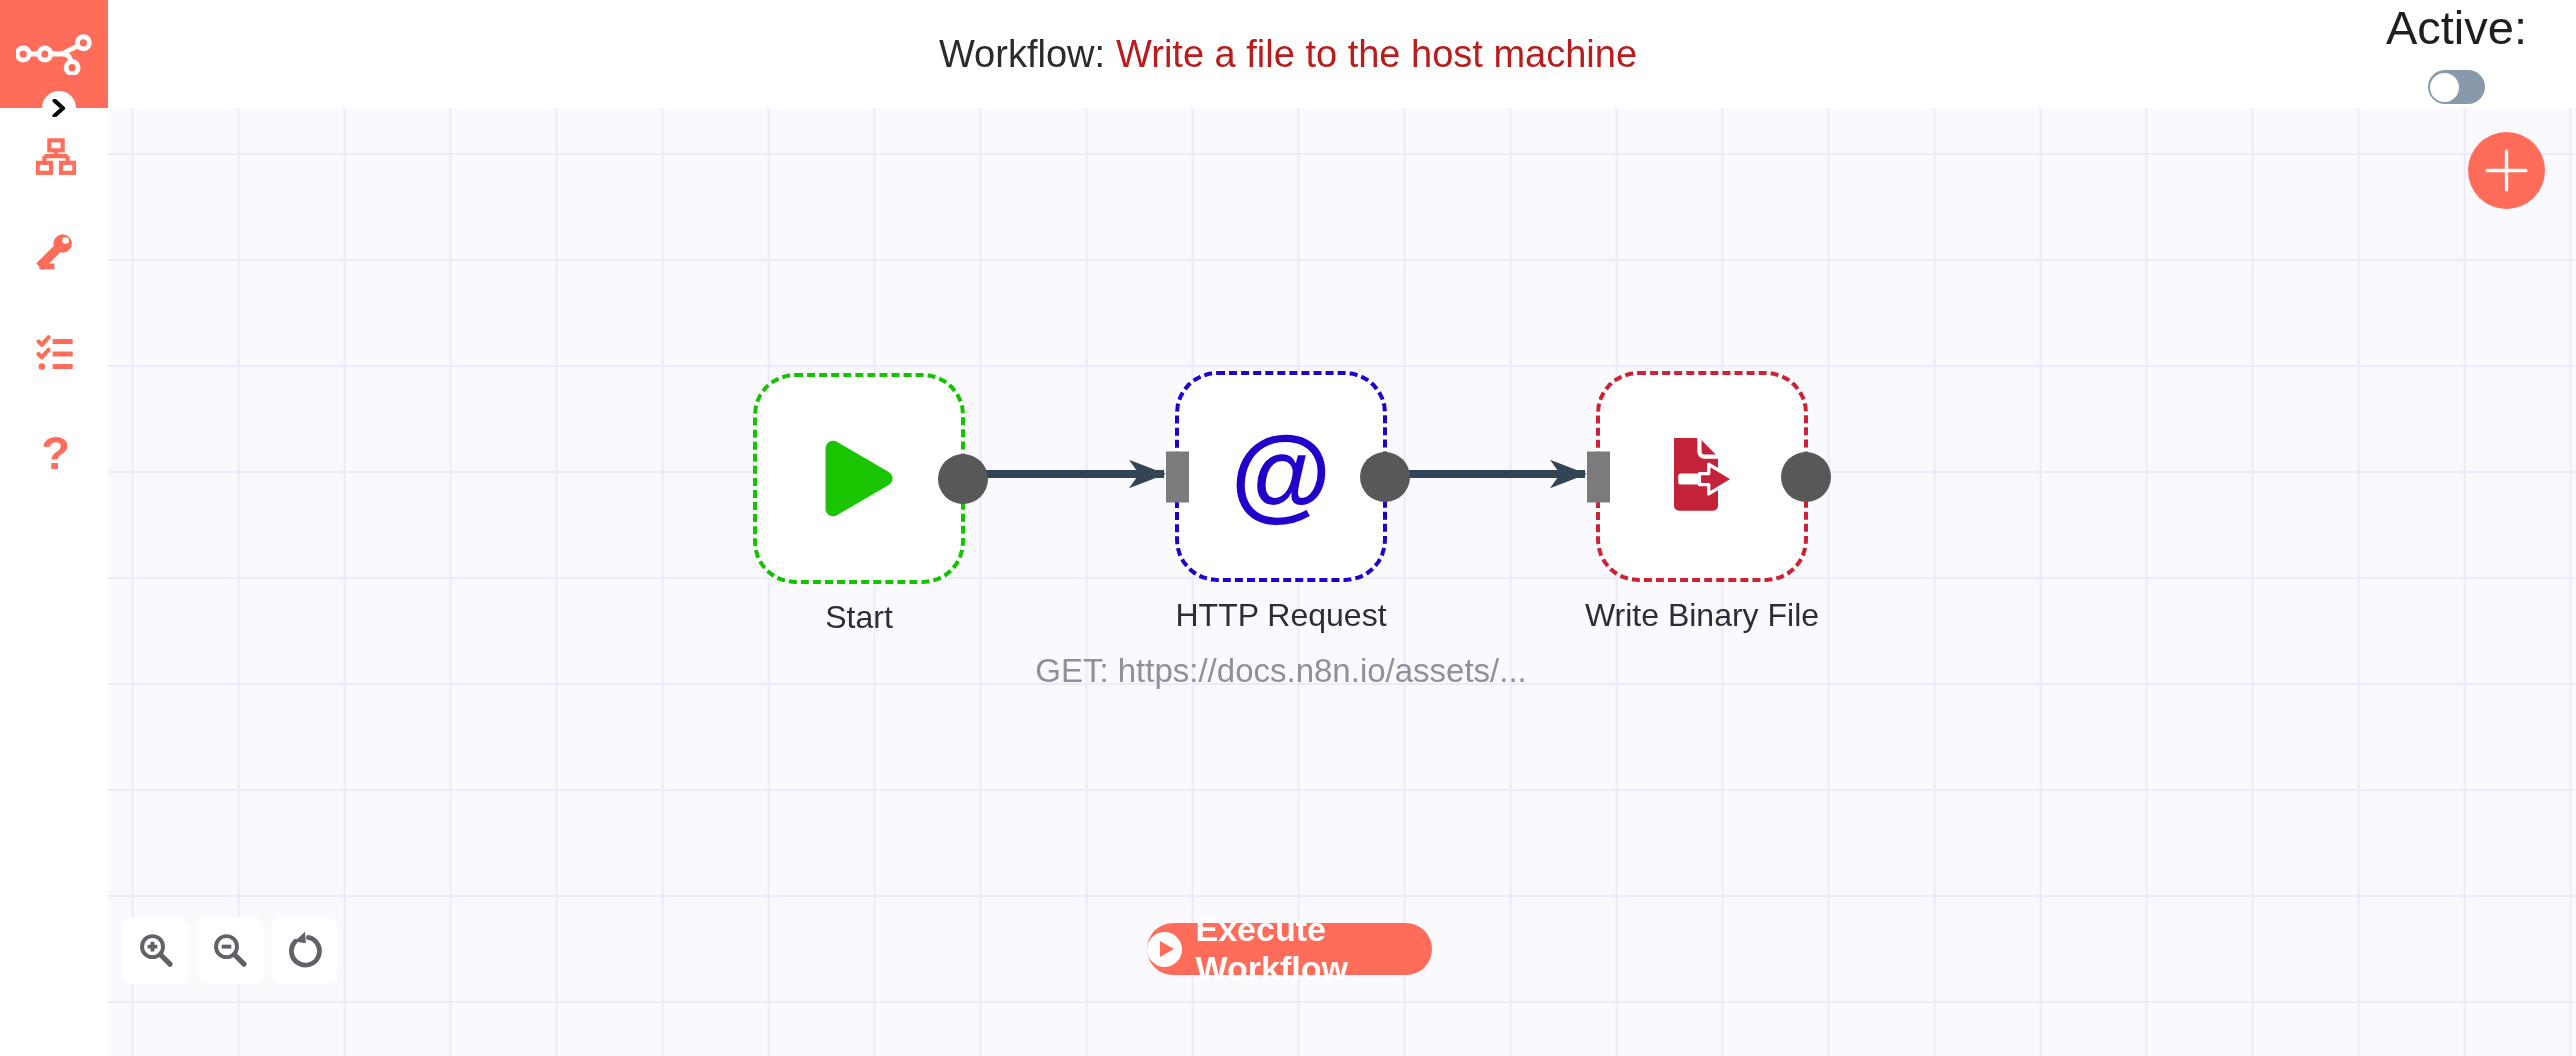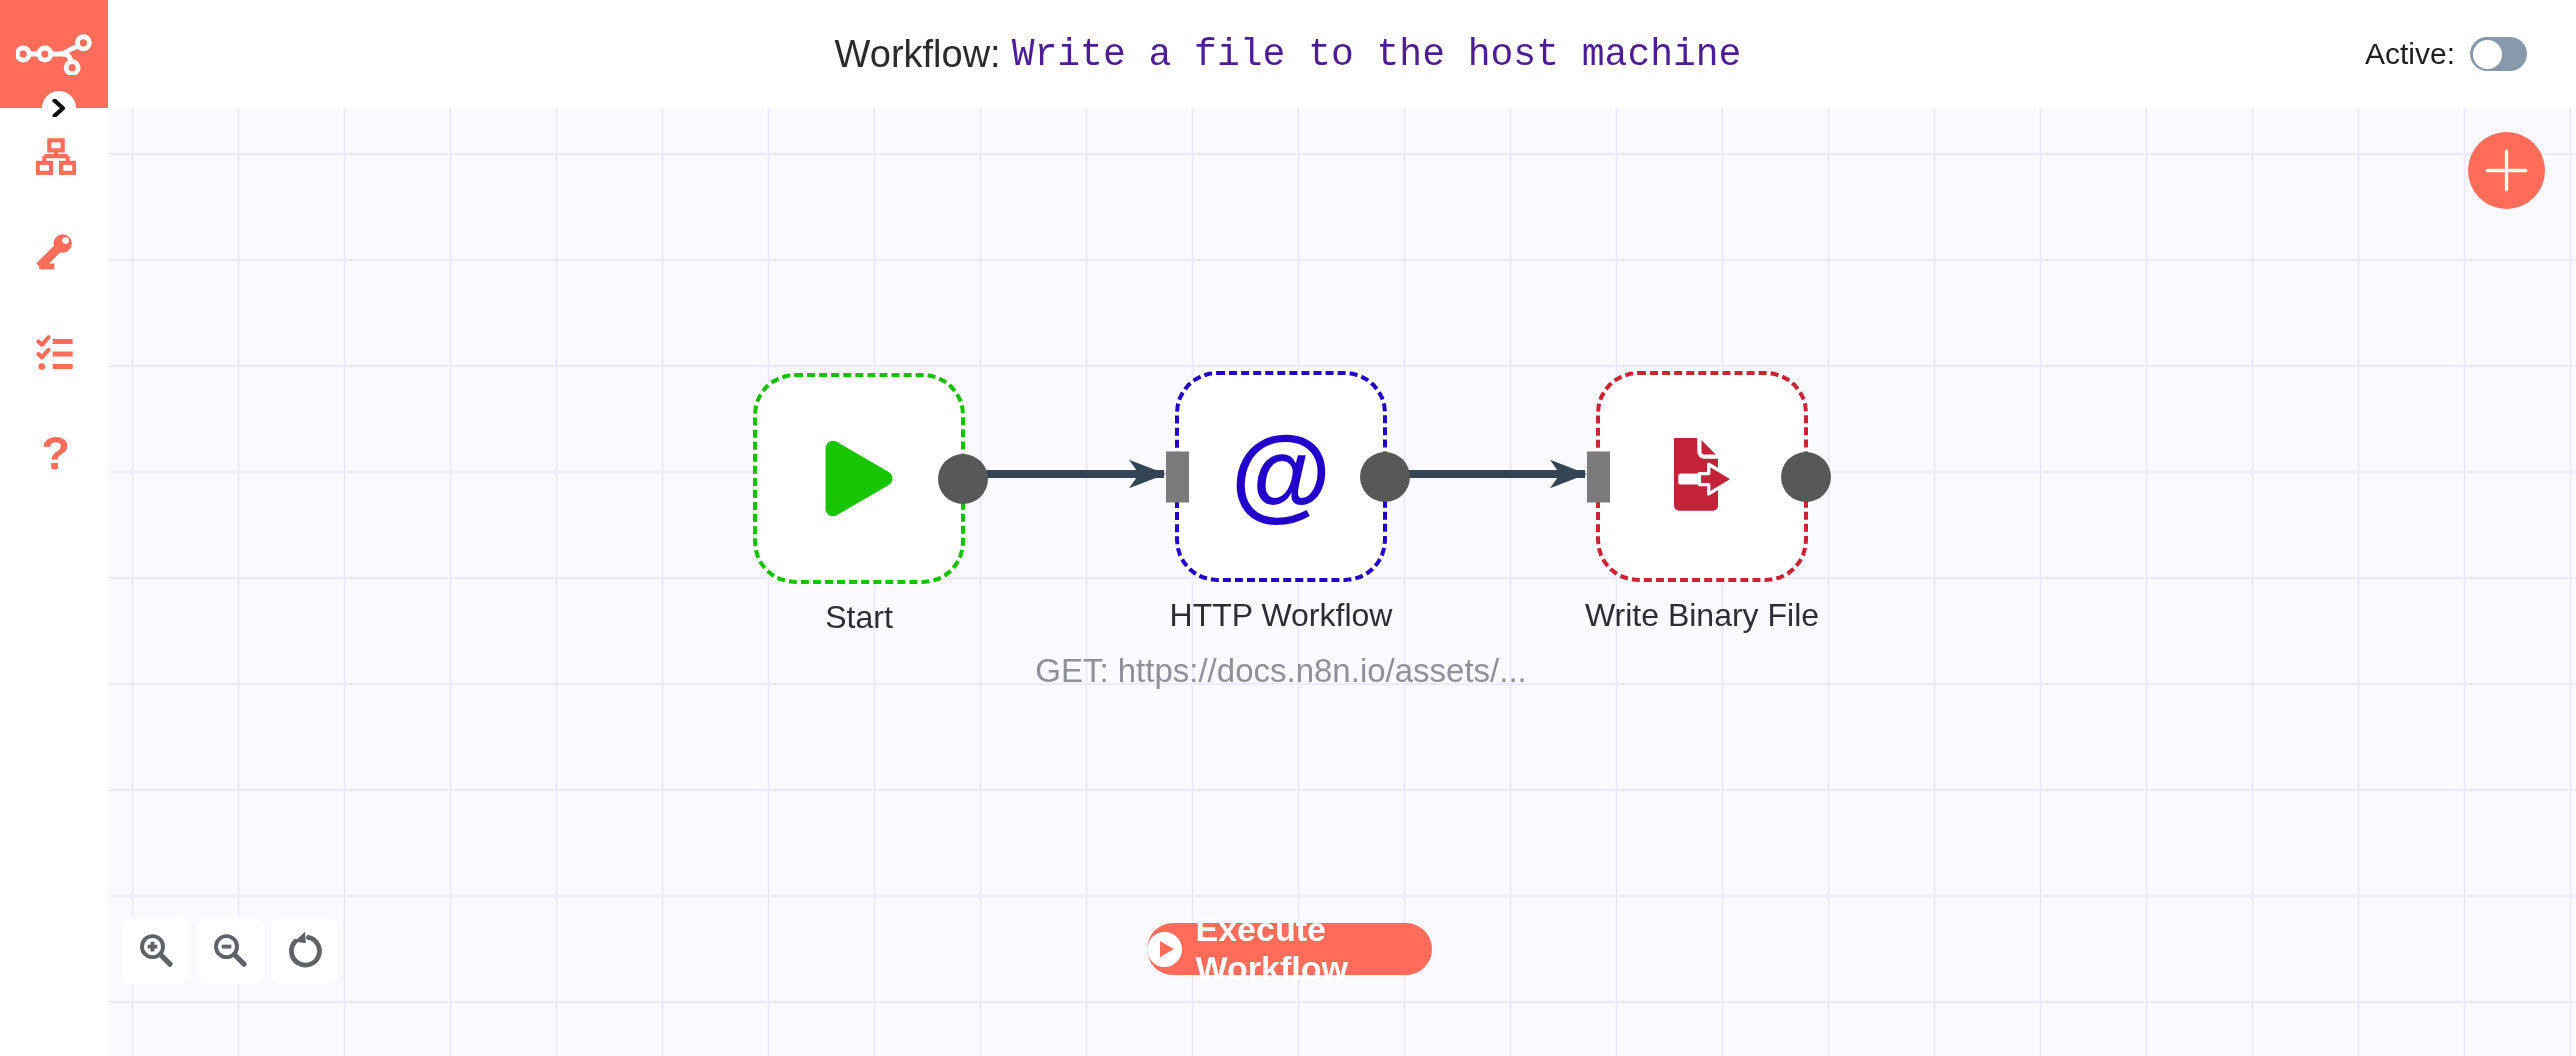--- a/index.html
+++ b/index.html
@@ -59,24 +59,24 @@
   }
 
   
   .header { position:absolute; left:108px; top:0; width:2468px; height:108px; background:#ffffff; }
   .title-bar {
     position:absolute; left:0; top:0; width:2576px; height:108px;
     display:flex; align-items:center; justify-content:center; gap:11px;
     font-size:38px; z-index:2; pointer-events:none;
   }
   .title-label { color:#2b2b2b; }
-  .title-name  { color:#4c1d95; pointer-events:auto; cursor:pointer;font-family:Liberation Mono, monospace; }
+  .title-name  { color:#b91c1c; pointer-events:auto; cursor:pointer; }
   .active-wrap {
     position:absolute; right:49px; top:0; height:108px; z-index:3;
-    display:flex; align-items:center; gap:15px; font-size:30px; color:#1f1f1f;
+    display:flex; align-items:center; gap:15px; font-size:47px; color:#1f1f1f;flex-direction:column;
   }
   .toggle { position:relative; width:57px; height:34px; border-radius:17px; background:#8799ab; cursor:pointer; }
   .toggle .knob { position:absolute; left:2.5px; top:2.5px; width:29px; height:29px; border-radius:50%; background:#ffffff; }
 
   
   .sidebar { position:absolute; left:0; top:0; width:108px; height:1056px; background:#ffffff; z-index:5; }
   .logo {
     width:108px; height:108px; background:#ff6d5a;
     display:flex; align-items:center; justify-content:center;
   }
@@ -140,21 +140,21 @@
         <polygon points="12,12 74,48 12,84" fill="#19c400" stroke="#19c400" stroke-width="18" stroke-linejoin="round"></polygon>
       </svg>
       <span class="out-port"></span>
       <div class="node-label">Start</div>
     </div>
 
     <div class="node node-http">
       <span class="at-glyph">@</span>
       <span class="in-port"></span>
       <span class="out-port"></span>
-      <div class="node-label">HTTP Workflow</div>
+      <div class="node-label">HTTP Request</div>
       <div class="node-sub">GET: https://docs.n8n.io/assets/...</div>
     </div>
 
     <div class="node node-file">
       <svg width="88" height="88" viewBox="0 0 104 104" style="margin-left:-11.8px">
         <path fill="#c42238" d="M26 6 h30 l22 22 v58 a6 6 0 0 1 -6 6 H32 a6 6 0 0 1 -6 -6 z"></path>
         <path d="M56 4 v18 a6 6 0 0 0 6 6 h18" fill="none" stroke="#ffffff" stroke-width="5"></path>
         <rect x="31" y="48" width="27" height="13" rx="3" fill="#ffffff"></rect>
         <path fill="#c42238" stroke="#ffffff" stroke-width="4" stroke-linejoin="round" d="M56 48 h11 v-11 L96 54.5 L67 72 v-11 h-11 z"></path>
       </svg>

